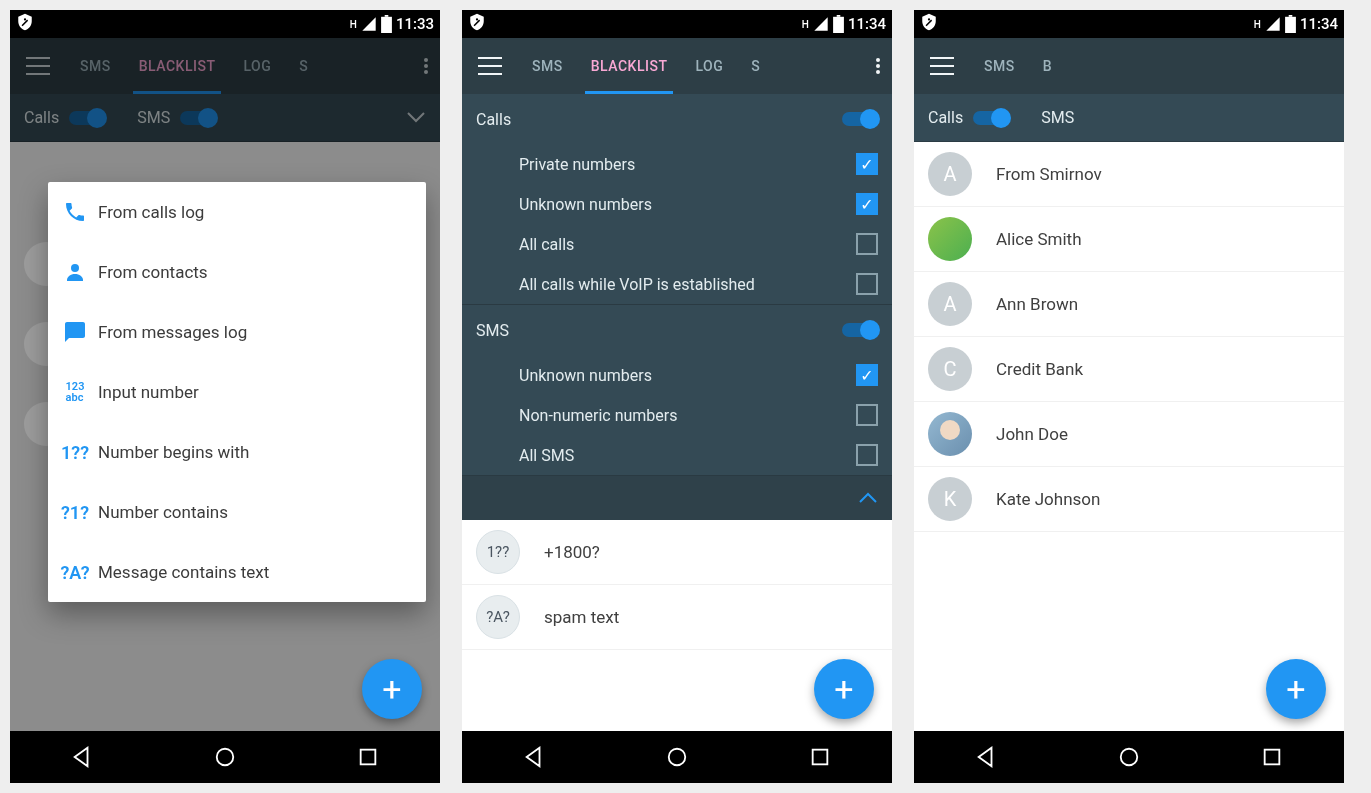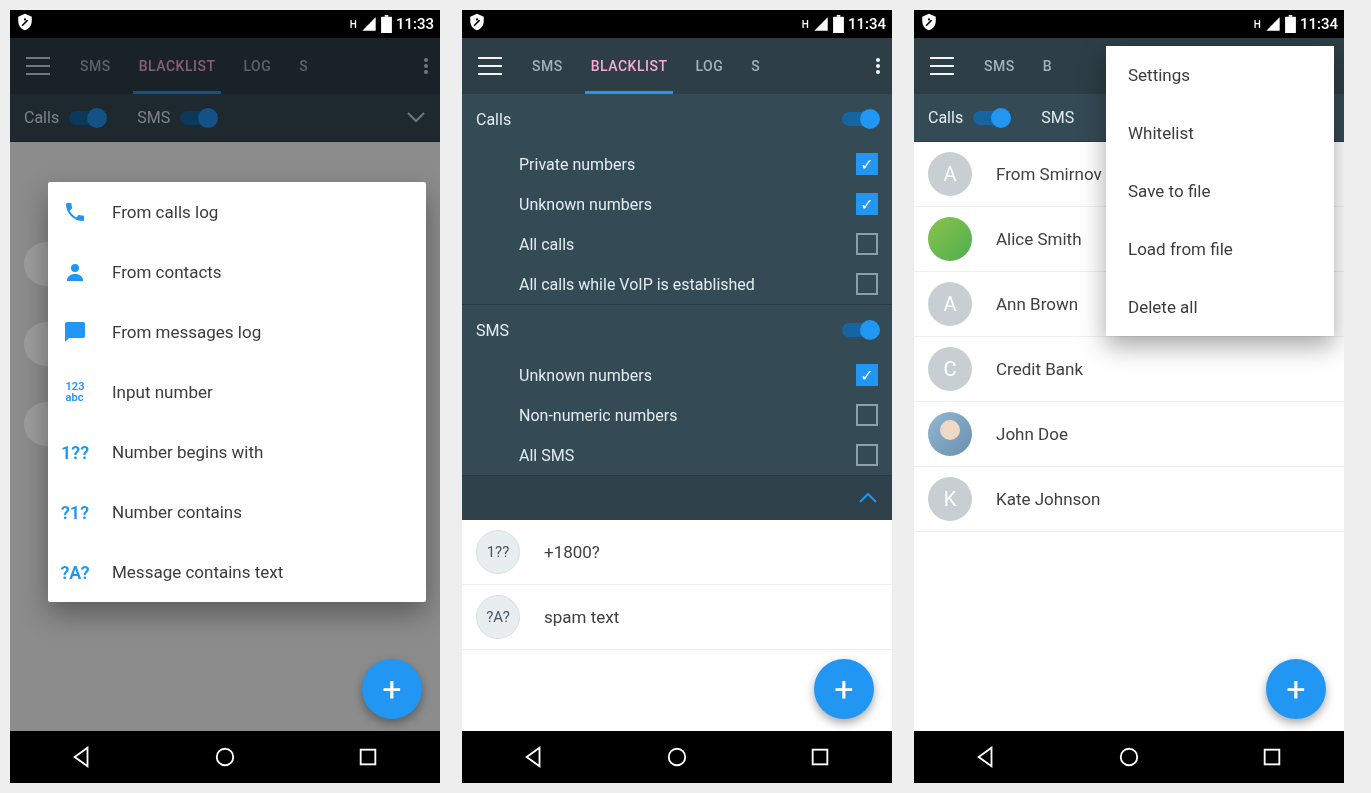--- a/index.html
+++ b/index.html
@@ -37,21 +37,21 @@
   .circle { width: 44px; height: 44px; border-radius: 50%; display: flex; align-items: center; justify-content: center; color: #4a5560; font-size: 15px; background: #e8edef; border: 1px solid #d9e1e5; }
   .avatar { width: 44px; height: 44px; border-radius: 50%; display: flex; align-items: center; justify-content: center; color: #fff; font-size: 20px; background: #c8cfd3; }
   .avatar.green { background: linear-gradient(135deg,#8bc34a,#4caf50); }
   .avatar.photo { background: linear-gradient(135deg,#94b8d1,#6a8fae); font-size: 0; position: relative; overflow: hidden; }
   .avatar.photo::before { content: ""; position: absolute; top: 8px; left: 12px; width: 20px; height: 20px; background: #f0d9c4; border-radius: 50%; }
   .fab { position: absolute; bottom: 64px; right: 18px; width: 60px; height: 60px; background: #2196f3; border-radius: 50%; color: #fff; display: flex; align-items: center; justify-content: center; font-size: 34px; box-shadow: 0 4px 10px rgba(0,0,0,.35); }
   .navbar { background: #000; height: 52px; display: flex; align-items: center; justify-content: space-around; margin-top: auto; }
   .navbar svg { width: 22px; height: 22px; }
   .scrim { position: absolute; inset: 0; background: rgba(0,0,0,.45); }
   .popup { position: absolute; top: 172px; left: 38px; width: 378px; background: #fff; border-radius: 2px; box-shadow: 0 12px 28px rgba(0,0,0,.35); }
-  .popup-item { display: flex; align-items: center; height: 60px; padding: 0 12px; gap: 22px; font-size: 17px; color: #3c3c3c; }
+  .popup-item { display: flex; align-items: center; height: 60px; padding: 0 12px; gap: 8px; font-size: 17px; color: #3c3c3c; }
   .popup-item .ic { width: 30px; display: flex; align-items: center; justify-content: center; color: #2196f3; font-size: 18px; font-weight: 600; }
   .popup-item .ic svg { width: 24px; height: 24px; }
   .overflow-menu { position: absolute; top: 36px; right: 10px; width: 228px; background: #fff; box-shadow: 0 10px 24px rgba(0,0,0,.35); }
   .overflow-menu div { height: 58px; display: flex; align-items: center; padding: 0 22px; font-size: 17px; color: #3c3c3c; }
   .ghost-circle { position: absolute; width: 44px; height: 44px; border-radius: 50%; background: rgba(255,255,255,.15); }
   .signal-h { font-size: 10px; }
 </style>
 </head>
 <body>
 
@@ -334,27 +334,20 @@
     </div>
   <div class="list-item">
       <div class="avatar photo"></div>
       <span>John Doe</span>
     </div>
   <div class="list-item">
       <div class="avatar">K</div>
       <span>Kate Johnson</span>
     </div>
 
-  <div class="overflow-menu">
-    <div>Settings</div>
-    <div>Whitelist</div>
-    <div>Save to file</div>
-    <div>Load from file</div>
-    <div>Delete all</div>
-  </div>
 
   <div class="fab">+</div>
   <div class="navbar">
     <svg viewBox="0 0 24 24">
         <path fill="none" stroke="#fff" stroke-width="2" d="M18 2 4 12l14 10z"></path>
       </svg>
     <svg viewBox="0 0 24 24">
         <circle cx="12" cy="12" r="9" fill="none" stroke="#fff" stroke-width="2"></circle>
       </svg>
     <svg viewBox="0 0 24 24">

